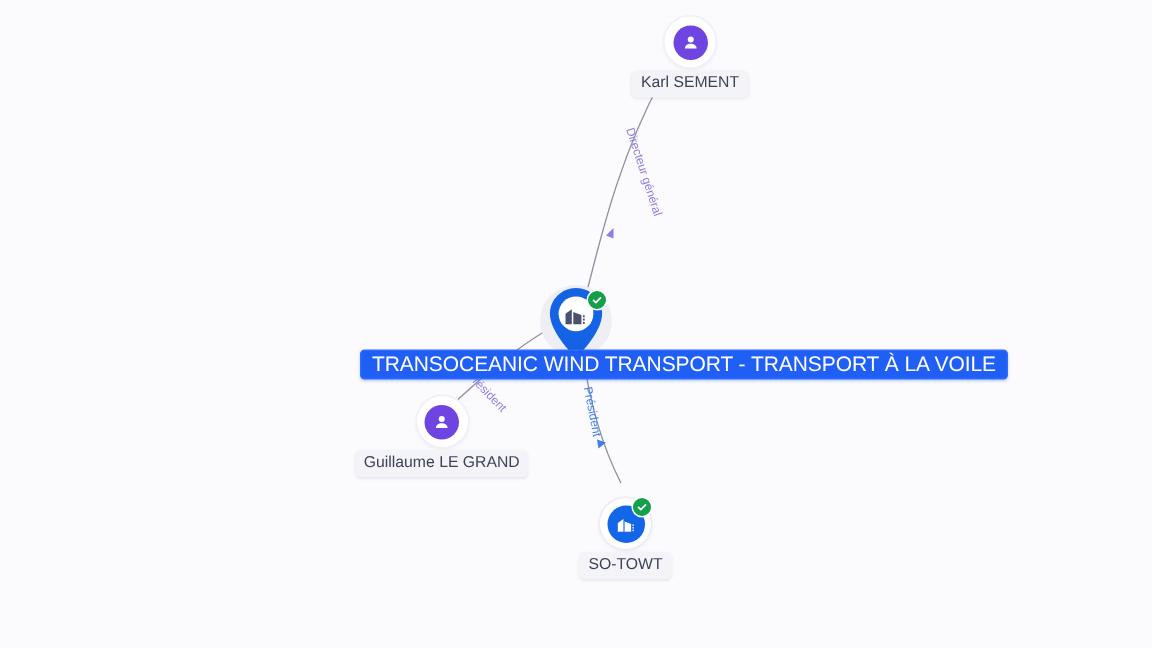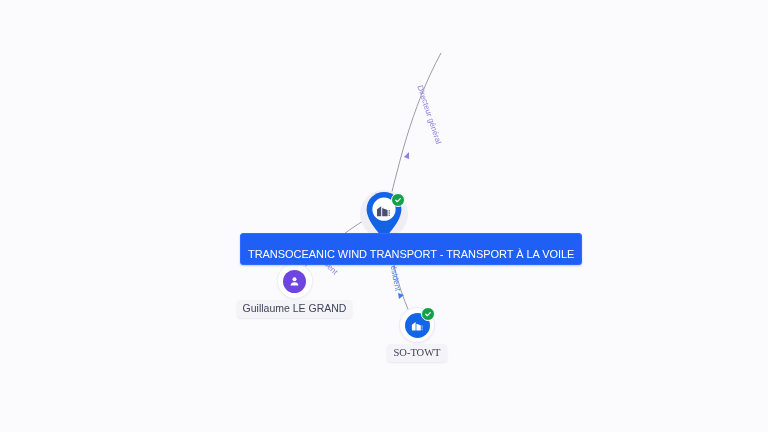--- a/index.html
+++ b/index.html
@@ -123,24 +123,24 @@
     padding: 2px 6px 3px 6px;
     border-radius: 4px;
     white-space: nowrap;
     box-shadow: 0 1px 2px rgba(60,60,110,0.10);
   }
 
   .primary-label {
     position: absolute;
     background: #1f5ff5;
     color: #ffffff;
-    font-size: 11px;
+    font-size: 14px;
     line-height: 13px;
     letter-spacing: -0.05px;
-    padding: 14px 7px 3px 7px;
+    padding: 2px 7px 3px 7px;
     border-radius: 3px;
     white-space: nowrap;
     border: 1px solid #2f6bff;
     box-shadow: 0 1px 2px rgba(31,95,245,0.32);
   }
 
   
   .edge-label {
     position: absolute;
     font-size: 8px;
@@ -169,34 +169,45 @@
     <path d="M 388 232 C 392 262, 400 295, 414 322" fill="none" stroke="#7d7d8e" stroke-width="0.9" opacity="0.85"></path>
     <path d="M 398 293 L 404 295 L 399 299 Z" fill="#3f7ef0"></path>
   </svg>
 
   <div class="edge-label purple" style="left:424px; top:84px; transform: rotate(72deg);">Directeur général</div>
 
   <div class="edge-label purple" style="left:316px; top:246px; transform: rotate(46deg);">Président</div>
 
   <div class="edge-label blue" style="left:396px; top:257px; transform: rotate(79deg);">Président</div>
 
+  <div class="node" style="left:420px; top:11px; width:80px;">
+    <div class="person-avatar">
+      <div class="disc">
+        <svg width="13" height="13" viewBox="0 0 24 24" aria-hidden="true">
+          <circle cx="12" cy="8" r="3.7" fill="#ffffff"></circle>
+          <path d="M4.8 19.2c0-3.7 3.3-6 7.2-6s7.2 2.3 7.2 6z" fill="#ffffff"></path>
+        </svg>
+      </div>
+    </div>
+    <div class="node-label">Karl SEMENT</div>
+  </div>
 
   <div class="node" style="left:244px; top:264px; width:101px;">
     <div class="person-avatar">
       <div class="disc">
         <svg width="13" height="13" viewBox="0 0 24 24" aria-hidden="true">
           <circle cx="12" cy="8" r="3.7" fill="#ffffff"></circle>
           <path d="M4.8 19.2c0-3.7 3.3-6 7.2-6s7.2 2.3 7.2 6z" fill="#ffffff"></path>
         </svg>
       </div>
     </div>
     <div class="node-label">Guillaume LE GRAND</div>
   </div>
 
-  <div class="node" style="left:389px; top:308px; width:56px;font-family:Liberation Serif, serif;">
+  <div class="node" style="left:389px; top:332px; width:56px;">
     <div class="company-circle">
       <div class="disc">
         <svg width="15" height="15" viewBox="0 0 24 24" aria-hidden="true">
           <path d="M3 20V10.6L9 6.4V20z" fill="#ffffff"></path>
           <path d="M10.2 20V9l7 2.6V20z" fill="#ffffff"></path>
           <rect x="18.6" y="12.2" width="1.5" height="1.6" fill="#ffffff"></rect>
           <rect x="18.6" y="15" width="1.5" height="1.6" fill="#ffffff"></rect>
           <rect x="18.6" y="17.8" width="1.5" height="1.6" fill="#ffffff"></rect>
         </svg>
       </div>

